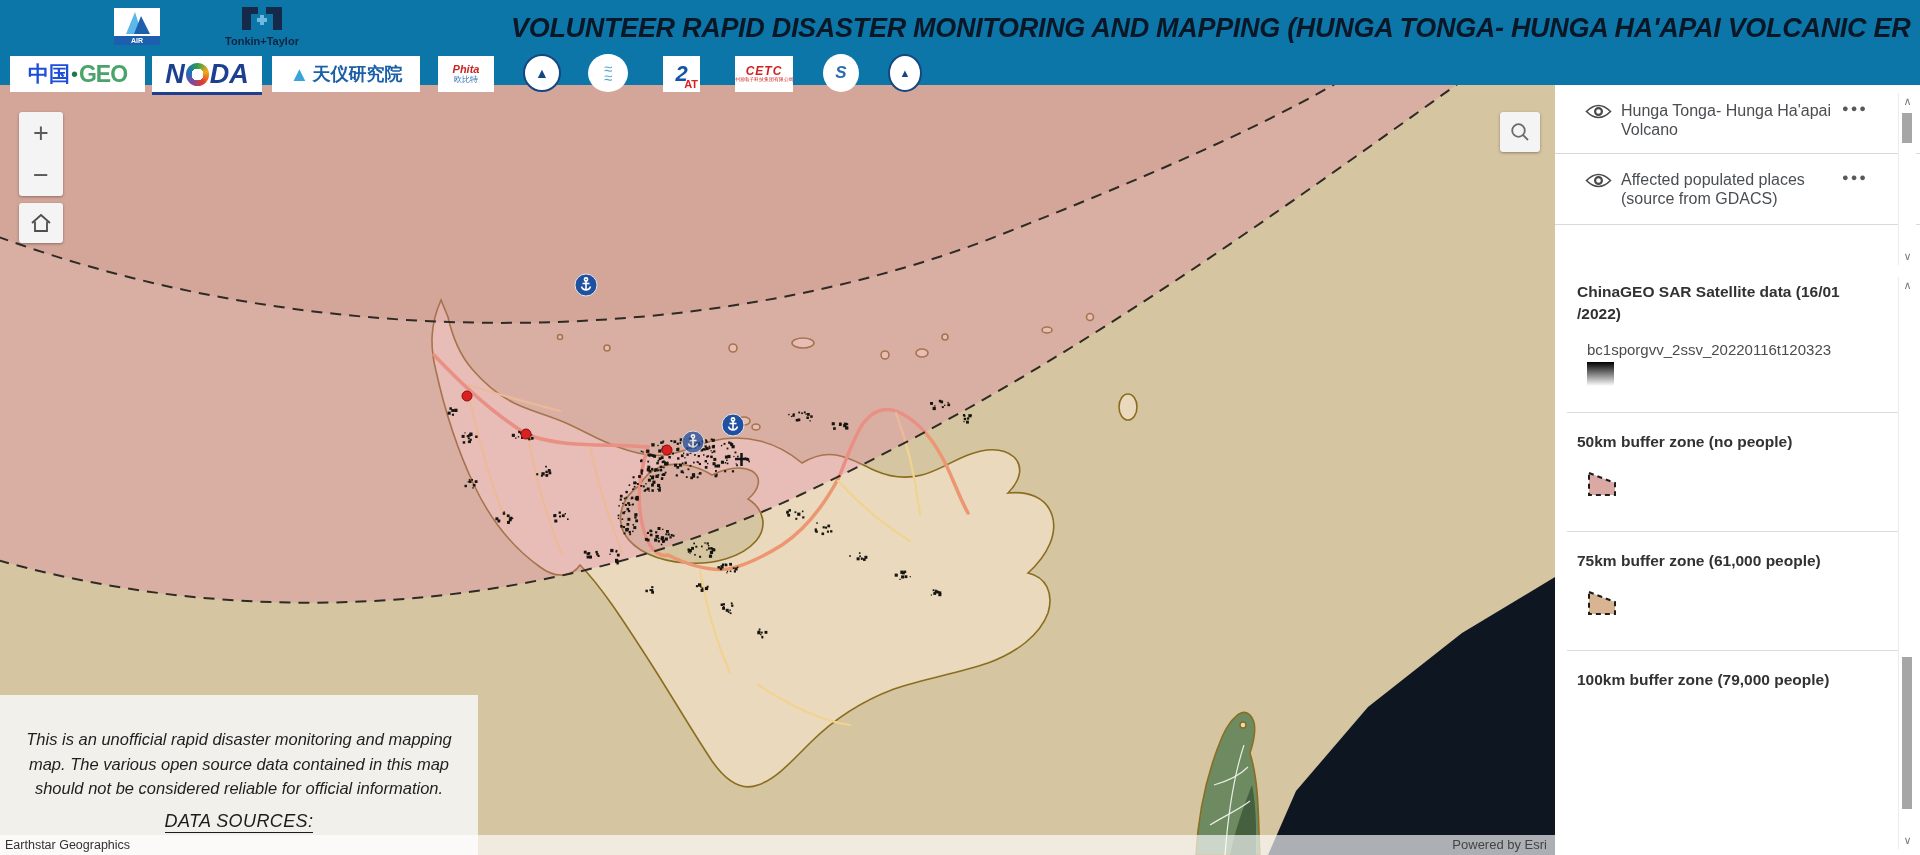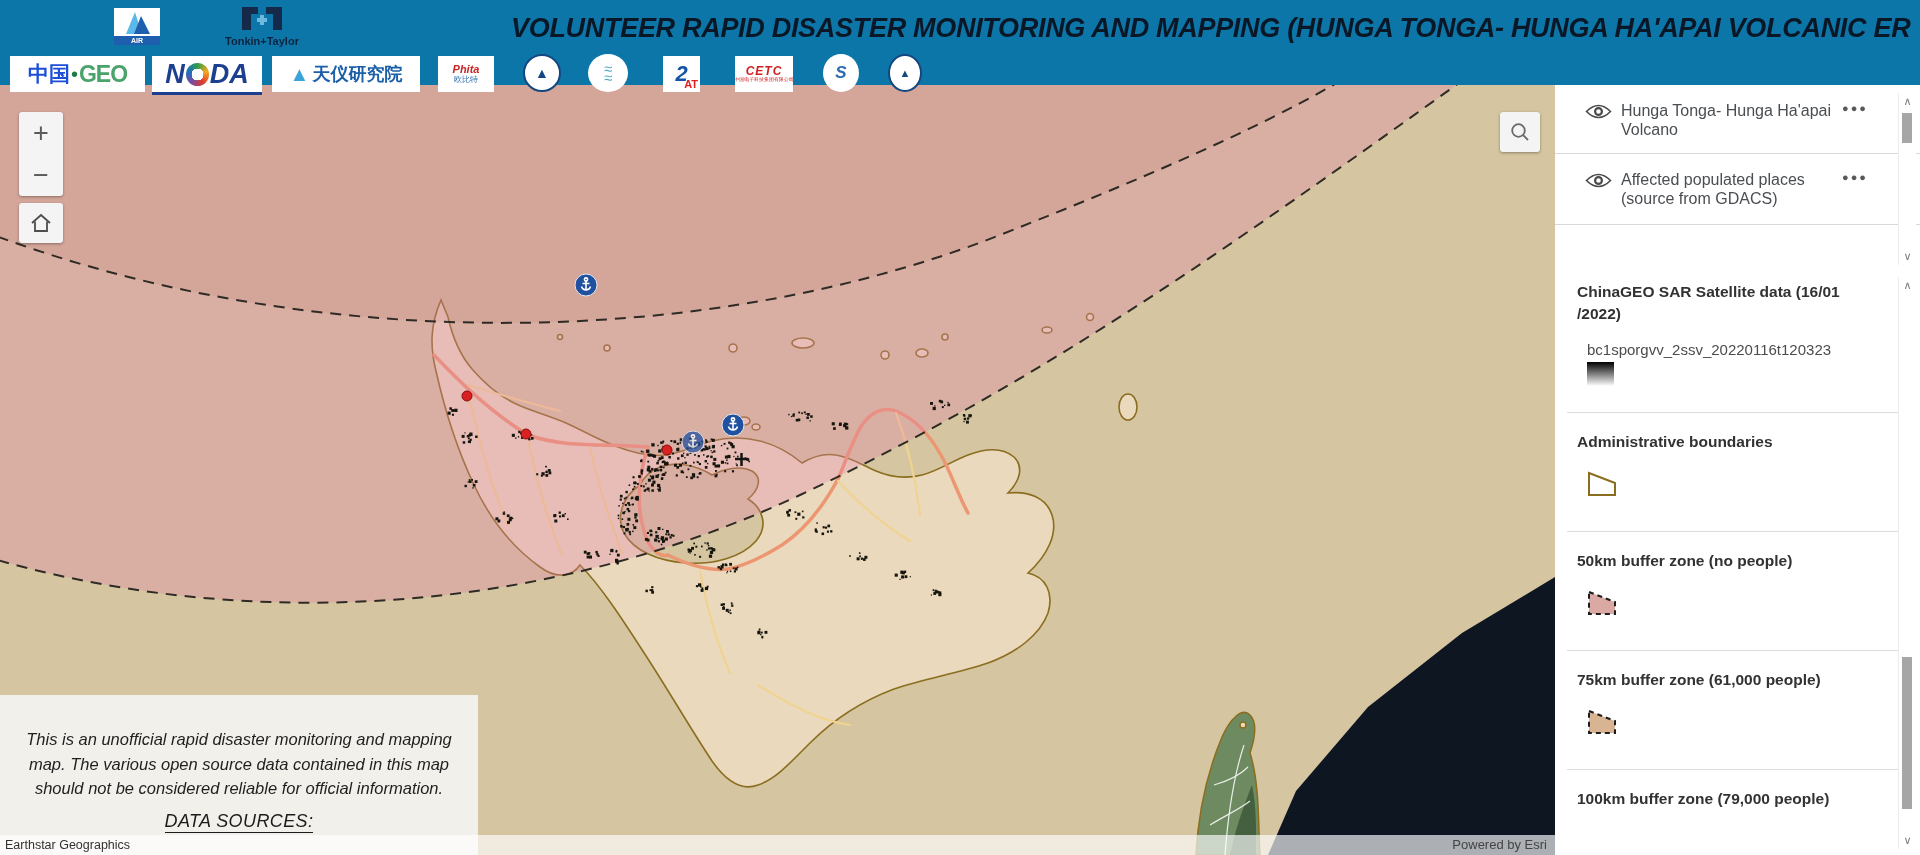--- a/index.html
+++ b/index.html
@@ -848,26 +848,20 @@
     </div>
     <div class="layers-end"></div>
 
     <div class="legend">
       <div class="leg-sec">
         <div class="leg-title">ChinaGEO SAR Satellite data (16/01 /2022)</div>
         <div class="leg-item-label">bc1sporgvv_2ssv_20220116t120323</div>
         <div class="leg-swatch"></div>
       </div>
 
-      <div class="leg-sec">
-        <div class="leg-title">Administrative boundaries</div>
-        <svg class="leg-sym" width="38" height="38">
-          <path d="M4,10 L30,20 L30,32 L4,32 Z" fill="none" stroke="#8a6d1f" stroke-width="2"></path>
-        </svg>
-      </div>
 
       <div class="leg-sec">
         <div class="leg-title">50km buffer zone (no people)</div>
         <svg class="leg-sym" width="38" height="38">
           <path d="M4,10 L30,20 L30,32 L4,32 Z" fill="#dba9a4" stroke="#1d1d1d" stroke-width="2" stroke-dasharray="5 4"></path>
         </svg>
       </div>
 
       <div class="leg-sec">
         <div class="leg-title">75km buffer zone (61,000 people)</div>

